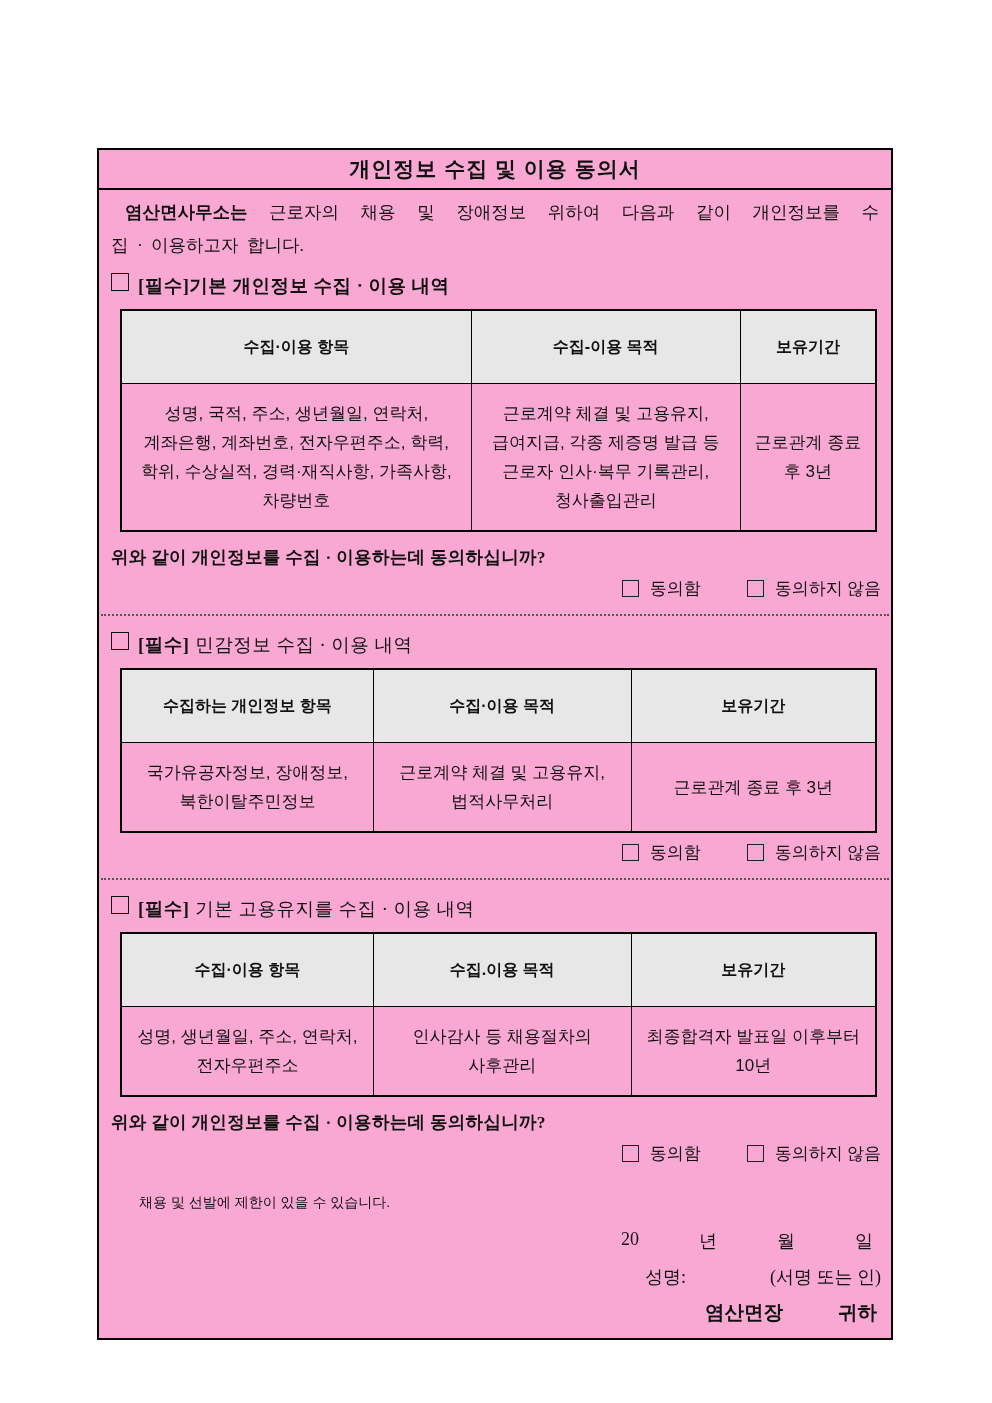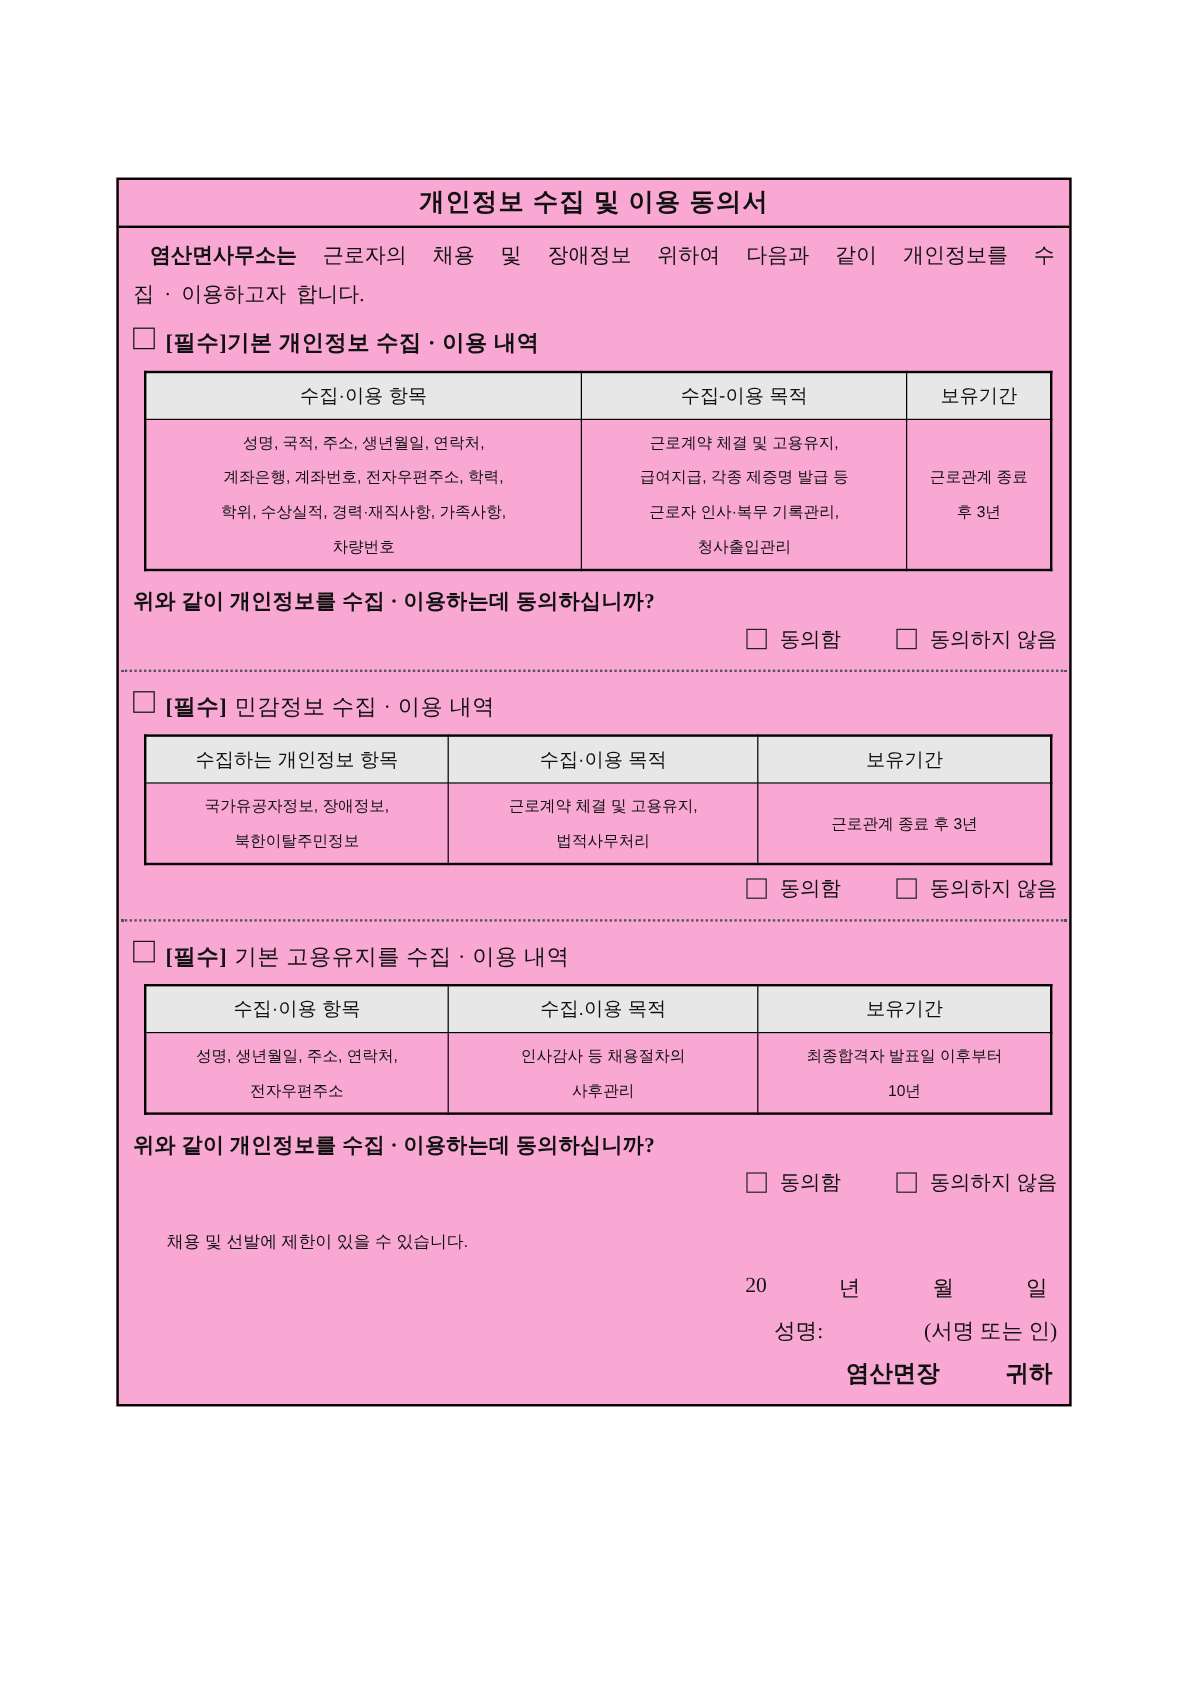--- a/index.html
+++ b/index.html
@@ -13,24 +13,24 @@
   .intro{margin:10px 12px 0 12px;font-size:17.5px;}
   .intro-line1{text-align:justify;text-align-last:justify;padding-left:14px;word-spacing:4px;}
   .intro-line1 .org{font-weight:bold;}
   .intro-line2{margin-top:9px;word-spacing:4px;}
   .sec-heading{display:flex;align-items:flex-start;margin:16px 0 0 12px;font-size:18.5px;}
   .hsquare{display:inline-block;width:16px;height:16px;border:1.8px solid #111;margin-right:9px;flex:0 0 auto;}
   .hbold{font-weight:bold;letter-spacing:0.5px;}
   .hrest{margin-left:6px;letter-spacing:0.5px;}
   table.grid{border-collapse:collapse;margin:11px 0 0 21px;width:757px;table-layout:fixed;
        font-family:"Liberation Sans","DejaVu Sans",sans-serif;border:2px solid #000;}
-  table.grid th{border:1.5px solid #000;background:#e7e7e7;font-size:16px;font-weight:normal;
-       height:38px;text-align:center;padding:0;}
-  table.grid td{border:1.5px solid #000;font-size:13px;text-align:center;vertical-align:middle;
-       white-space:pre-line;line-height:29px;padding:4px 2px;}
+  table.grid th{border:1.5px solid #000;background:#e7e7e7;font-size:16px;font-weight:bold;
+       height:38px;text-align:center;padding:17px;}
+  table.grid td{border:1.5px solid #000;font-size:17px;text-align:center;vertical-align:middle;
+       white-space:pre-line;line-height:29px;padding:15px 2px;}
   .t1 .c1{width:48.2%;} .t1 .c2{width:36%;} .t1 .c3{width:15.8%;}
   .t2 .c1{width:33.4%;} .t2 .c2{width:34.3%;} .t2 .c3{width:32.3%;}
   .consent-q{margin:13px 0 0 12px;font-size:17.5px;font-weight:bold;letter-spacing:0.3px;}
   .agree-row{display:flex;justify-content:flex-end;align-items:center;gap:46px;
        margin:8px 10px 0 16px;font-size:17px;}
   .agree-opt{display:flex;align-items:center;}
   .cb{display:inline-block;width:15px;height:15px;border:1.6px solid #222;margin-right:11px;flex:0 0 auto;}
   .dotted-sep{border:0;border-top:2px dotted #555;margin:14px 2px 0 2px;}
   .note{margin:24px 0 0 14px;font-family:"Liberation Sans","DejaVu Sans",sans-serif;
        font-size:14px;line-height:26px;white-space:nowrap;}

